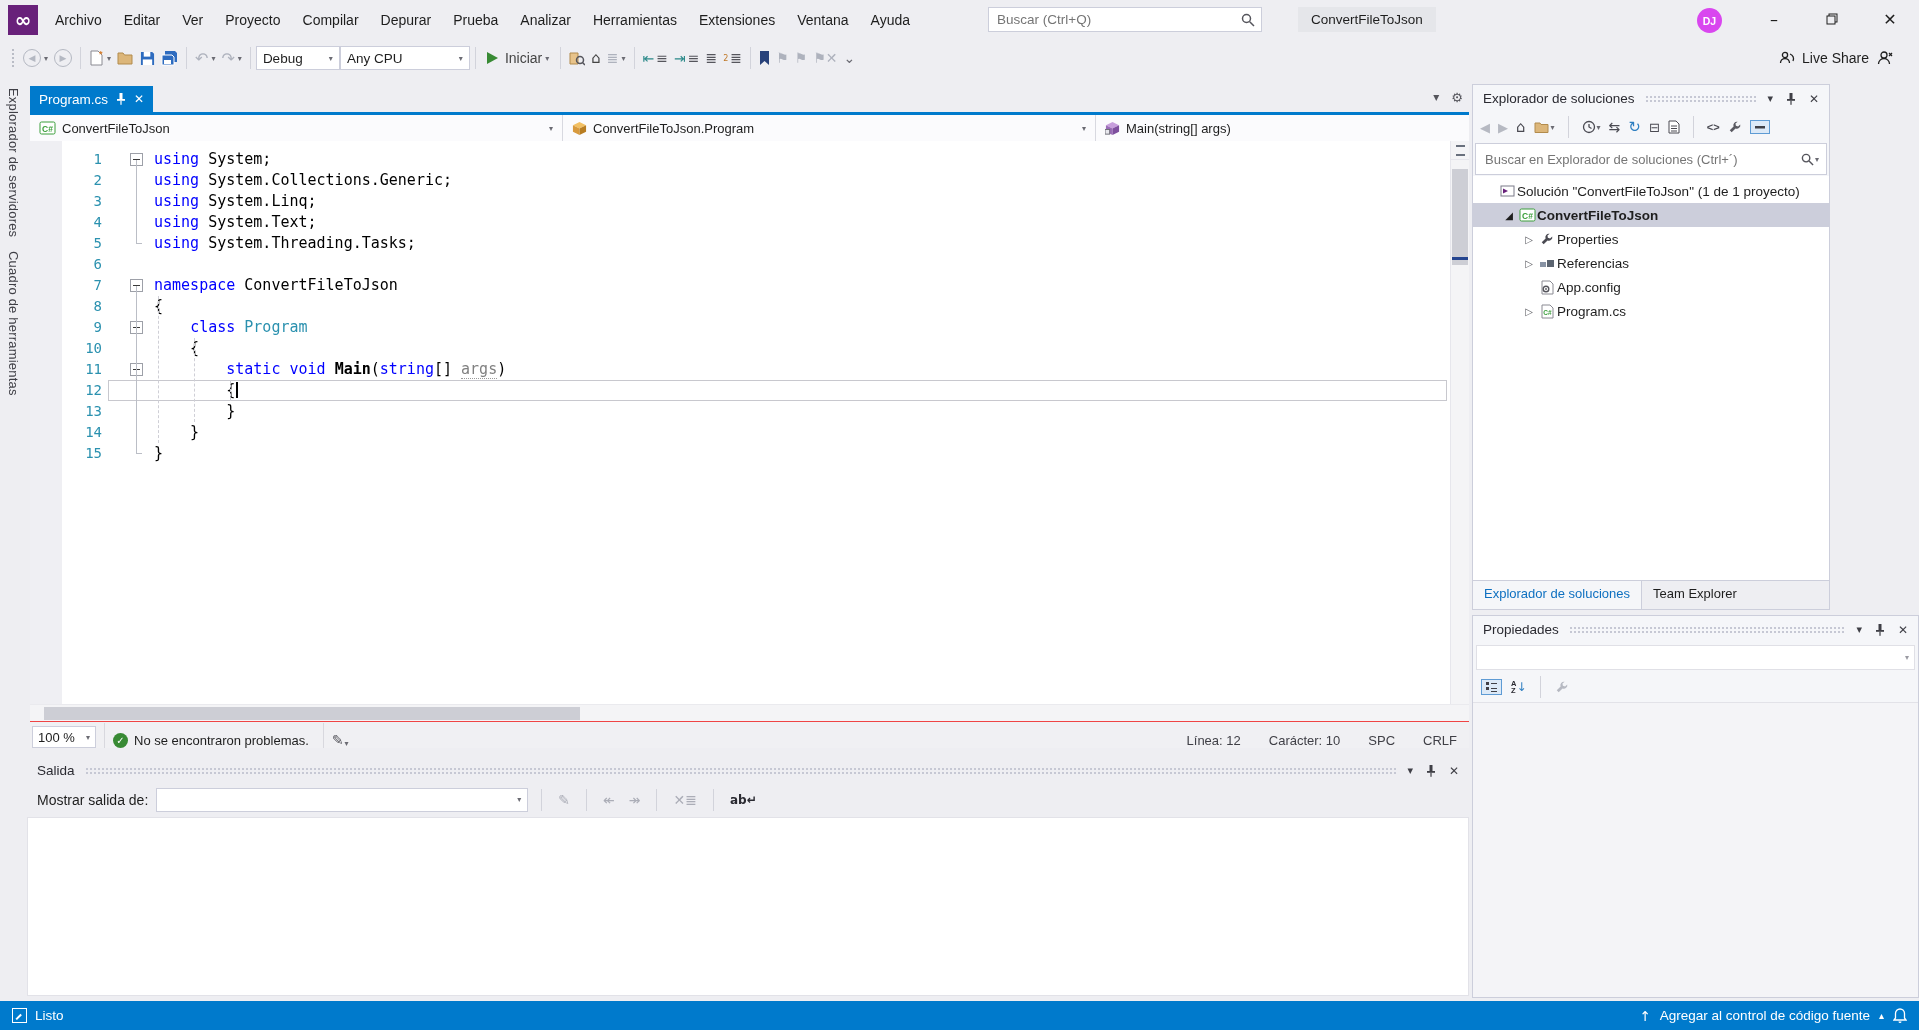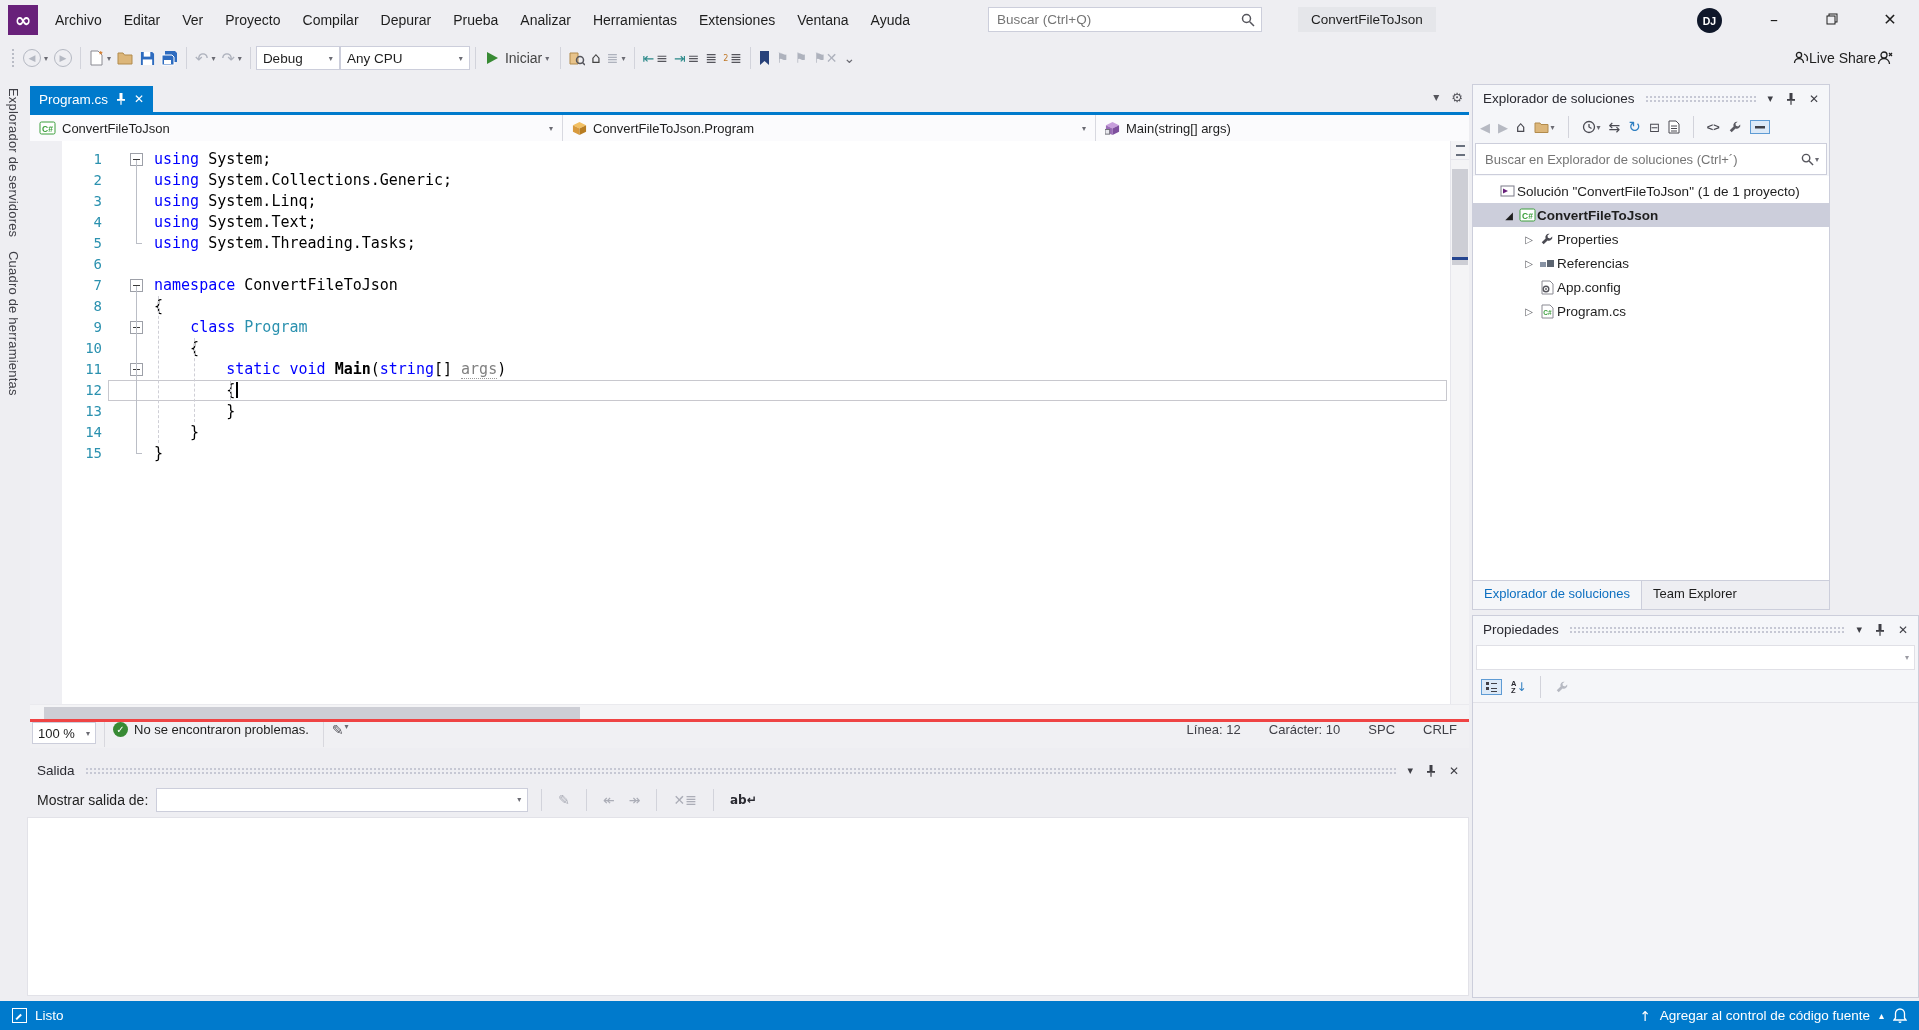--- a/index.html
+++ b/index.html
@@ -13,21 +13,21 @@
            align-items:center;justify-content:center;font-size:20px;font-weight:bold;}
   .menubar{display:flex;align-items:center;}
   .menu-item{padding:5px 11px;cursor:default;}
   .searchbox{position:absolute;left:988px;top:7px;width:274px;height:25px;background:#fff;
              border:1px solid #CCCEDB;display:flex;align-items:center;padding:0 6px;box-sizing:border-box;}
   .searchbox input{border:none;outline:none;flex:1;font-family:"Liberation Sans",sans-serif;
              font-size:13.5px;color:#6D6D74;background:transparent;}
   .sol-btn{position:absolute;left:1298px;top:7px;height:25px;padding:0 13px;background:#E5E6EA;
            display:flex;align-items:center;font-size:13.5px;}
   .avatar{position:absolute;left:1697px;top:8px;width:25px;height:25px;border-radius:50%;
-          background:#0f172a;color:#fff;font-size:10.5px;font-weight:bold;display:flex;
+          background:#d946ef;color:#fff;font-size:10.5px;font-weight:bold;display:flex;
           align-items:center;justify-content:center;}
   .win-btns{position:absolute;right:0;top:0;height:38px;display:flex;}
   .win-btn{width:58px;height:100%;display:flex;align-items:center;justify-content:center;
            font-size:16px;color:#1E1E1E;}
 
   
   .toolbar{position:absolute;left:0;top:40px;width:100%;height:36px;display:flex;align-items:center;
            padding-left:6px;box-sizing:border-box;}
   .tb-grip{width:4px;height:20px;margin:0 5px;background-image:radial-gradient(#B9BCC6 1px,transparent 1.2px);
            background-size:4px 4px;}
@@ -37,21 +37,21 @@
   .dd{font-size:8px;color:#6B6B73;margin-left:1px;}
   .circle-arrow{width:16px;height:16px;border-radius:50%;border:1.5px solid #B4B8C2;color:#B4B8C2;
                 display:flex;align-items:center;justify-content:center;font-size:9px;}
   .combo{height:24px;background:#fff;border:1px solid #CCCEDB;display:flex;align-items:center;
          padding:0 6px;font-size:13.5px;box-sizing:border-box;}
   .combo .dd{margin-left:auto;}
   .combo.cfg{width:84px;}
   .combo.plat{width:130px;}
   .play-tri{width:0;height:0;border-left:11px solid #388A34;border-top:6.5px solid transparent;
             border-bottom:6.5px solid transparent;margin-right:5px;}
-  .tb-right{margin-left:auto;display:flex;align-items:center;gap:0;padding-right:26px;}
+  .tb-right{margin-left:auto;display:flex;align-items:center;gap:7px;padding-right:26px;}
 
   
   .leftbar{position:absolute;left:0;top:76px;width:27px;bottom:29px;display:flex;flex-direction:column;
            align-items:center;padding-top:12px;gap:14px;box-sizing:border-box;}
   .side-tab{writing-mode:vertical-rl;font-size:13px;color:#3F3F46;letter-spacing:.2px;}
 
   
   .editor{position:absolute;left:27px;top:76px;width:1442px;height:672px;}
   .tab{position:absolute;left:3px;top:10px;height:26px;background:#007ACC;color:#fff;display:flex;
        align-items:center;padding:0 9px;gap:8px;font-size:13.5px;}
@@ -90,21 +90,21 @@
   .vscroll{position:absolute;right:0;top:0;bottom:0;width:18px;background:#F4F4F6;border-left:1px solid #E6E6EC;}
   .split-handle{position:absolute;left:0;right:0;top:0;height:18px;border-bottom:1px solid #E6E6EC;
                 display:flex;align-items:center;justify-content:center;}
   .split-glyph{width:9px;height:7px;border-top:2px solid #69707D;border-bottom:2px solid #69707D;}
   .vthumb{position:absolute;left:1px;right:1px;top:28px;height:96px;background:#CDCED5;}
   .vmark{position:absolute;left:1px;right:1px;top:116px;height:3px;background:#24448F;}
   .hscroll{position:absolute;left:3px;right:0;bottom:26px;height:17px;background:#F4F4F6;border-top:1px solid #EAEAEE;}
   .hthumb{position:absolute;left:14px;width:536px;top:2px;bottom:2px;background:#CDCED5;}
 
   .estatus{position:absolute;left:3px;right:0;bottom:0;height:26px;background:#F0F0F3;display:flex;
-           align-items:flex-start;font-size:13px;color:#1E1E1E;border-top:3px solid #ef4444;}
+           align-items:flex-end;font-size:13px;color:#1E1E1E;border-top:1px solid #ef4444;}
   .zoom-combo{width:64px;height:22px;background:#fff;border:1px solid #CCCEDB;margin-left:2px;
               display:flex;align-items:center;padding:0 5px;box-sizing:border-box;}
   .zoom-combo .dd{margin-left:auto;}
   .est-sep{width:1px;height:25px;background:#D8D8DE;margin:0 8px;}
   .okcircle{width:15px;height:15px;border-radius:50%;background:#388A34;color:#fff;font-size:10px;
             display:flex;align-items:center;justify-content:center;margin-right:6px;}
   .est-right{margin-left:auto;display:flex;gap:0;color:#3F3F46;}
   .est-right span{margin-right:28px;}
   .est-right span:last-child{margin-right:12px;}
 

